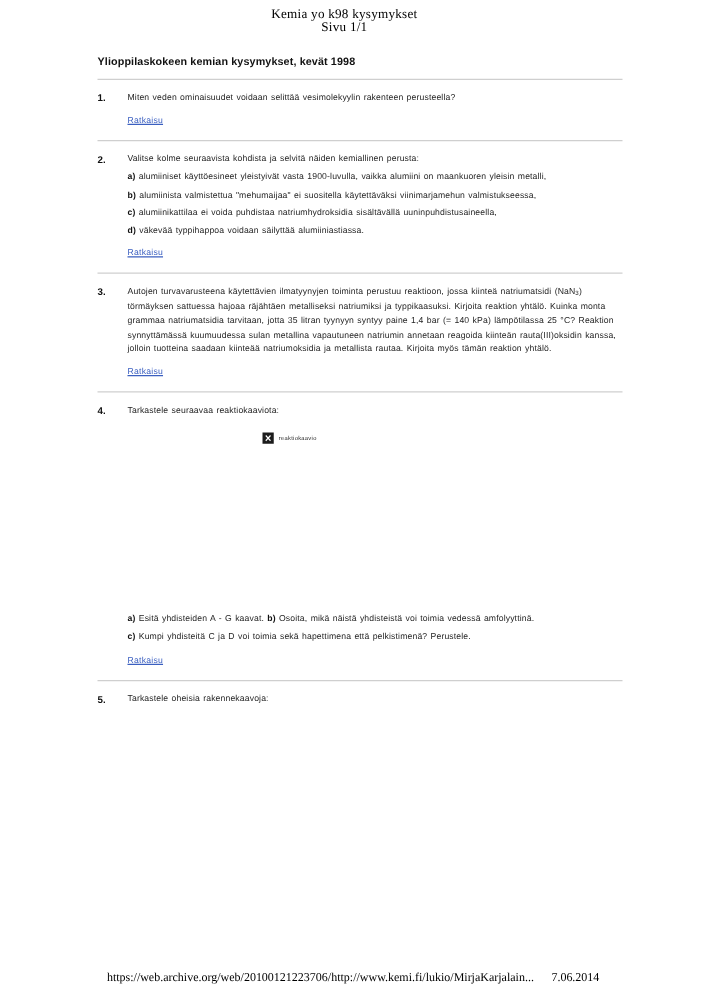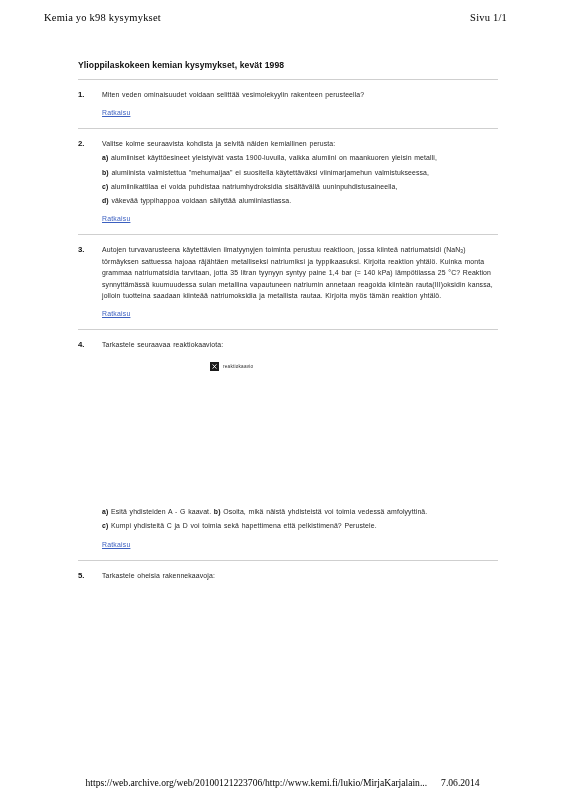--- a/index.html
+++ b/index.html
@@ -25,20 +25,21 @@
     height: 28px;
     display: flex;
     align-items: center;
     justify-content: space-between;
     padding: 6px 58px 0 44px;
     box-sizing: border-box;
     font-family: "Liberation Serif", serif;
     font-size: 10.5px;
     color: #000000;
     letter-spacing: 0.2px;
+    flex-direction: column;
   }
   .print-footer {
     position: absolute;
     bottom: 12px;
     left: 0;
     right: 0;
     padding: 0 44px;
     box-sizing: border-box;
     display: flex;
     align-items: baseline;
@@ -64,21 +65,21 @@
     color: #2f2f2f;
     letter-spacing: 0.35px;
     margin: 0 0 9px 0;
     font-weight: 400;
   }
 
   .doc-title {
     font-size: 8.6px;
     font-weight: bold;
     color: #111111;
-    margin: 16px 0 9px 0;
+    margin: 0 0 9px 0;
     letter-spacing: 0.1px;
   }
 
   hr.rule {
     border: 0;
     border-top: 1px solid #cfcfcf;
     margin: 0 0 9px 0;
     height: 0;
   }
 

